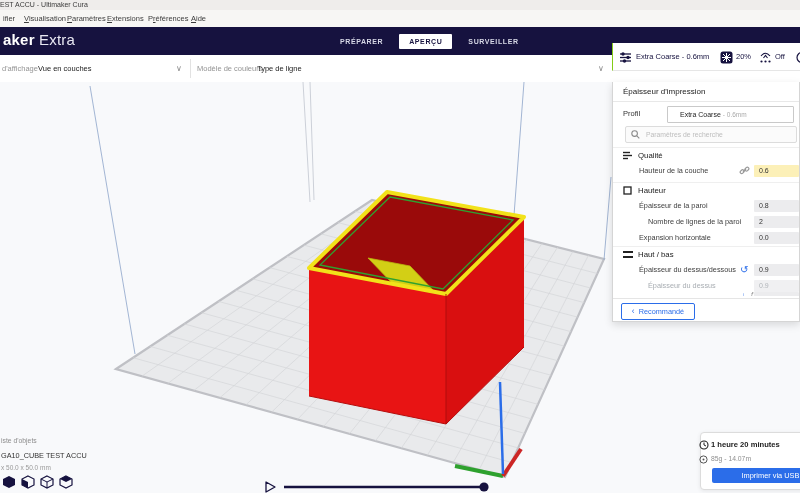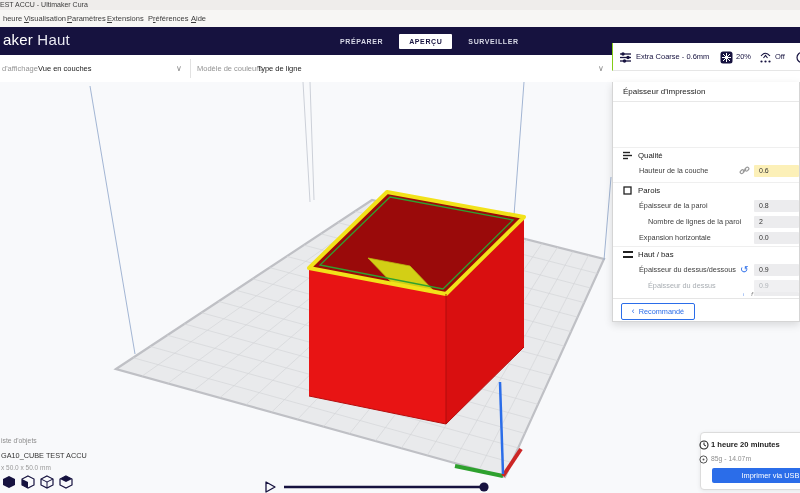--- a/index.html
+++ b/index.html
@@ -8,21 +8,21 @@
   
   .titlebar{position:absolute;left:0;top:0;width:100%;height:10px;background:#efedeb;
             font-size:7px;line-height:10px;color:#3a3a3a;white-space:nowrap;}
   .menubar{position:absolute;left:0;top:10px;width:100%;height:17px;background:#f7f6f4;
            border-bottom:1px solid #eceae8;font-size:7.5px;color:#3c3c3c;}
   .menu-item{position:absolute;top:0;line-height:17px;cursor:default;}
   .menu-item u{text-decoration:underline;}
   
   .nav{position:absolute;left:0;top:27px;width:100%;height:28px;background:#16123f;}
   .logo{position:absolute;left:3px;top:4px;font-size:15px;color:#fff;letter-spacing:.2px;}
-  .logo b{font-weight:normal;} .logo span{font-weight:300;color:#e8e8f2;}
+  .logo b{font-weight:bold;} .logo span{font-weight:300;color:#e8e8f2;}
   .tabs{position:absolute;left:330px;top:0;height:28px;display:flex;align-items:center;gap:6px;}
   .tab{font-size:7px;font-weight:bold;letter-spacing:.6px;color:#d7d8e6;padding:4px 10px;cursor:pointer;}
   .tab.active{background:#fff;color:#16123f;border-radius:1px;}
   .marketplace{position:absolute;left:762px;top:31px;width:46px;height:15px;overflow:hidden;
                border:1px solid #fff;color:#fff;font-size:6.5px;line-height:15px;padding-left:4px;
                white-space:nowrap;cursor:pointer;}
   
   .toolbar{position:absolute;left:0;top:55px;width:100%;height:27px;background:#fff;
            border-bottom:1px solid #dcdcdc;font-size:7.5px;}
   .tb-label{position:absolute;top:0;line-height:27px;color:#949494;}
@@ -89,30 +89,30 @@
 </head>
 <body>
 
 <div class="app">
 
   <div class="titlebar">
     <span>EST ACCU - Ultimaker Cura</span>
   </div>
 
   <div class="menubar">
-    <span class="menu-item" style="left:3px">heure</span>
+    <span class="menu-item" style="left:3px">ifier</span>
     <span class="menu-item" style="left:24px"><u>V</u>isualisation</span>
     <span class="menu-item" style="left:67px"><u>P</u>aramètres</span>
     <span class="menu-item" style="left:107px"><u>E</u>xtensions</span>
     <span class="menu-item" style="left:148px">P<u>r</u>éférences</span>
     <span class="menu-item" style="left:191px"><u>A</u>ide</span>
   </div>
 
   <div class="nav">
-    <div class="logo"><b>aker</b>&nbsp;<span>Haut</span></div>
+    <div class="logo"><b>aker</b>&nbsp;<span>Extra</span></div>
     <div class="tabs">
       <div class="tab">PRÉPARER</div>
       <div class="tab active">APERÇU</div>
       <div class="tab">SURVEILLER</div>
     </div>
     <div class="marketplace">Marché en ligne</div>
   </div>
 
   <div class="toolbar">
     <span class="tb-label" style="left:2px">d'affichage</span>
@@ -283,21 +283,35 @@
         <span>85g - 14.07m</span>
       </div>
       <div class="btn-print">Imprimer via USB</div>
     </div>
   </div>
 
   <div class="panel">
     <div class="p-title">Épaisseur d'impression</div>
     <div class="p-sep"></div>
 
-
+    <div class="profil-row">
+      <span class="profil-label">Profil</span>
+      <span class="profil-dd">
+        <span class="main">Extra Coarse</span>
+        <span class="suffix">- 0.6mm</span>
+      </span>
+    </div>
+
+    <div class="search-row">
+      <svg style="position:absolute;left:5px;top:3px" width="9" height="9" viewBox="0 0 9 9">
+          <circle cx="3.6" cy="3.6" r="2.8" fill="none" stroke="#8a8a8a" stroke-width="1.1"></circle>
+          <line x1="5.8" y1="5.8" x2="8.3" y2="8.3" stroke="#8a8a8a" stroke-width="1.1"></line>
+        </svg>
+      <input type="text" placeholder="Paramètres de recherche" style="">
+    </div>
 
     <div class="sec-hdr" style="top:65px">
       <svg class="icn" width="10" height="9" viewBox="0 0 10 9" style="margin:0 5px 0 10px">
           <g stroke="#222" stroke-width="1.4">
             <line x1="0" y1="1.5" x2="7" y2="1.5"></line>
             <line x1="0" y1="4.5" x2="9" y2="4.5"></line>
             <line x1="0" y1="7.5" x2="5" y2="7.5"></line>
           </g>
         </svg><span>Qualité</span>
     </div>
@@ -309,21 +323,21 @@
             <rect x="1" y="5.2" width="4.2" height="3" rx="1.5" transform="rotate(-45 3.1 6.7)"></rect>
             <rect x="5.8" y="2.6" width="4.2" height="3" rx="1.5" transform="rotate(-45 7.9 4.1)"></rect>
           </g>
         </svg>
       <span class="vbox hl">0.6</span>
     </div>
 
     <div class="sec-hdr" style="top:100px">
       <svg class="icn" width="9" height="9" viewBox="0 0 9 9" style="margin:0 6px 0 10px">
           <rect x="1" y="1" width="7" height="7" fill="none" stroke="#222" stroke-width="1.3"></rect>
-        </svg><span>Parois</span>
+        </svg><span>Hauteur</span>
     </div>
     <div class="s-row" style="top:117px">
       <span class="lbl">Épaisseur de la paroi</span>
       <span class="vbox">0.8</span>
     </div>
     <div class="s-row indent" style="top:133px">
       <span class="lbl">Nombre de lignes de la paroi</span>
       <span class="vbox">2</span>
     </div>
     <div class="s-row" style="top:149px">

